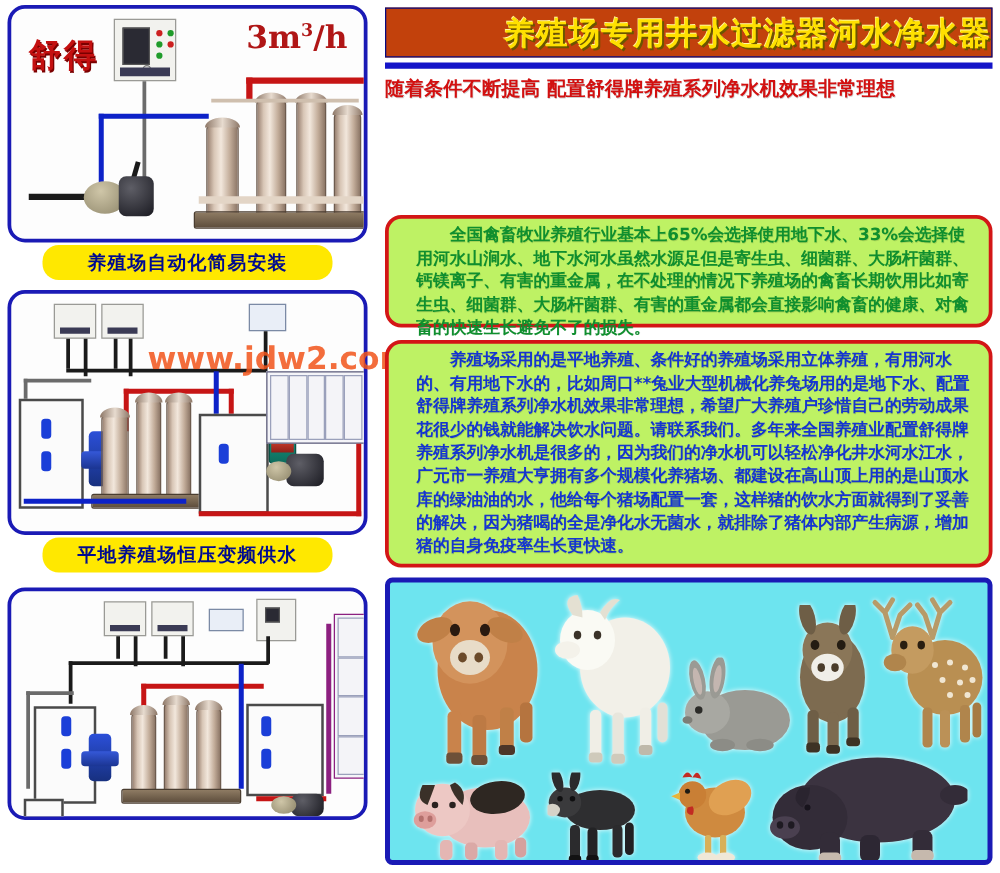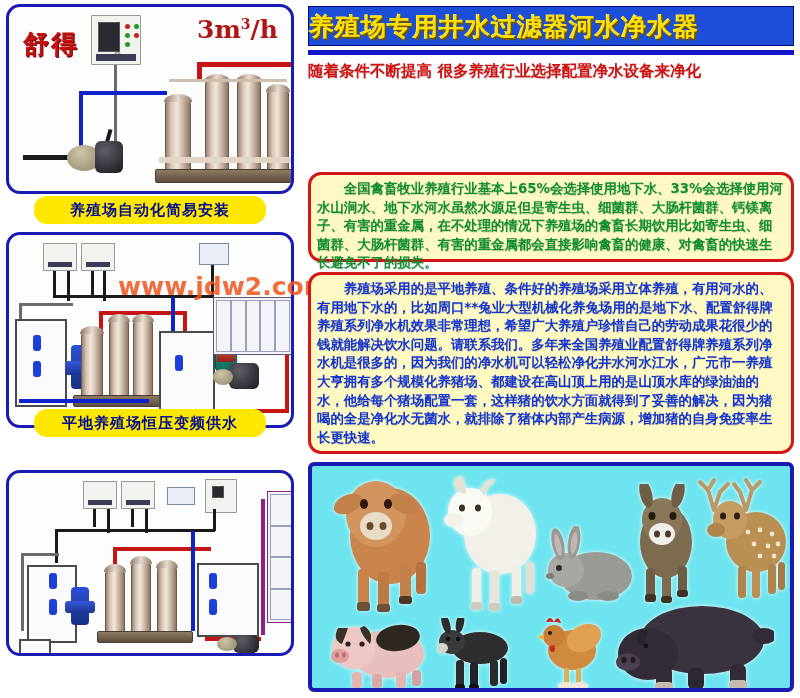--- a/index.html
+++ b/index.html
@@ -44,21 +44,21 @@
     color: #000b8f;
     font-weight: bold;
     font-size: 15px;
     letter-spacing: 1px;
     display: flex;
     align-items: center;
     justify-content: center;
     white-space: nowrap;
   }
   .cap-1 { top: 196px; }
-  .cap-2 { top: 409px; }
+  .cap-2 { top: 430px; }
   .cap-3 { top: 662px; }
 
   
   .brand-text {
     position: absolute;
     left: 14px; top: 20px;
     font-size: 26px; font-weight: bold;
     color: #c41010;
     letter-spacing: 2px;
     text-shadow: 1px 1px 0 #7a0000;
@@ -167,23 +167,23 @@
   
   .right-col {
     position: absolute;
     left: 300px; top: 0;
     width: 500px; height: 698px;
   }
   .title-bar {
     position: absolute;
     left: 8px; top: 6px;
     width: 486px; height: 40px;
-    background: #1d4ed8;
+    background: #c2410c;
     border: 1px solid #060a80;
-    display: flex; align-items: center; justify-content: flex-start;
+    display: flex; align-items: center; justify-content: flex-end;
   }
   .title-bar span {
     color: #ffe000;
     font-size: 25px;
     font-weight: bold;
     letter-spacing: 1px;
     text-shadow: 1.5px 1.5px 0 #6b5500, -0.5px -0.5px 0 #fff7a0;
     white-space: nowrap;
   }
   .title-rule {
@@ -215,22 +215,22 @@
     color: #6a0f9e;
     font-size: 15.5px;
     font-weight: bold;
     white-space: nowrap;
     text-shadow: 0.6px 0.6px 0 rgba(0,0,0,.25);
   }
   .info-box {
     position: absolute;
     border: 3px solid #d31616;
     border-radius: 13px;
-    background: #fef9c3;
-    padding: 5px 6px 4px 6px;
+    background: #bef264;
+    padding: 5px 6px 4px 22px;
     font-size: 13.4px;
     font-weight: bold;
     line-height: 18.6px;
     letter-spacing: 0px;
   }
   .box-green {
     left: 8px; top: 172px;
     width: 486px; height: 90px;
     color: #0f8f2e;
     text-shadow: 0.5px 0.5px 0 rgba(0,0,0,.12);
@@ -460,21 +460,21 @@
   </div>
 
   <div class="right-col">
 
     <div class="title-bar">
       <span>养殖场专用井水过滤器河水净水器</span>
     </div>
     <div class="title-rule"></div>
 
     <div class="intro">
-      <div>随着条件不断提高 很多养殖行业选择配置净水设备来净化</div>
+      <div>随着条件不断提高 配置舒得牌养殖系列净水机效果非常理想</div>
     </div>
 
 
     <div class="info-box box-green">
       <div class="indent">全国禽畜牧业养殖行业基本上65%会选择使用地下水、33%会选择使用河水山涧水、地下水河水虽然水源足但是寄生虫、细菌群、大肠杆菌群、钙镁离子、有害的重金属，在不处理的情况下养殖场的禽畜长期饮用比如寄生虫、细菌群、大肠杆菌群、有害的重金属都会直接影响禽畜的健康、对禽畜的快速生长避免不了的损失。</div>
     </div>
 
     <div class="info-box box-blue">
       <div class="indent">养殖场采用的是平地养殖、条件好的养殖场采用立体养殖，有用河水的、有用地下水的，比如周口**兔业大型机械化养兔场用的是地下水、配置舒得牌养殖系列净水机效果非常理想，希望广大养殖户珍惜自己的劳动成果花很少的钱就能解决饮水问题。请联系我们。多年来全国养殖业配置舒得牌养殖系列净水机是很多的，因为我们的净水机可以轻松净化井水河水江水，广元市一养殖大亨拥有多个规模化养猪场、都建设在高山顶上用的是山顶水库的绿油油的水，他给每个猪场配置一套，这样猪的饮水方面就得到了妥善的解决，因为猪喝的全是净化水无菌水，就排除了猪体内部产生病源，增加猪的自身免疫率生长更快速。</div>
     </div>

